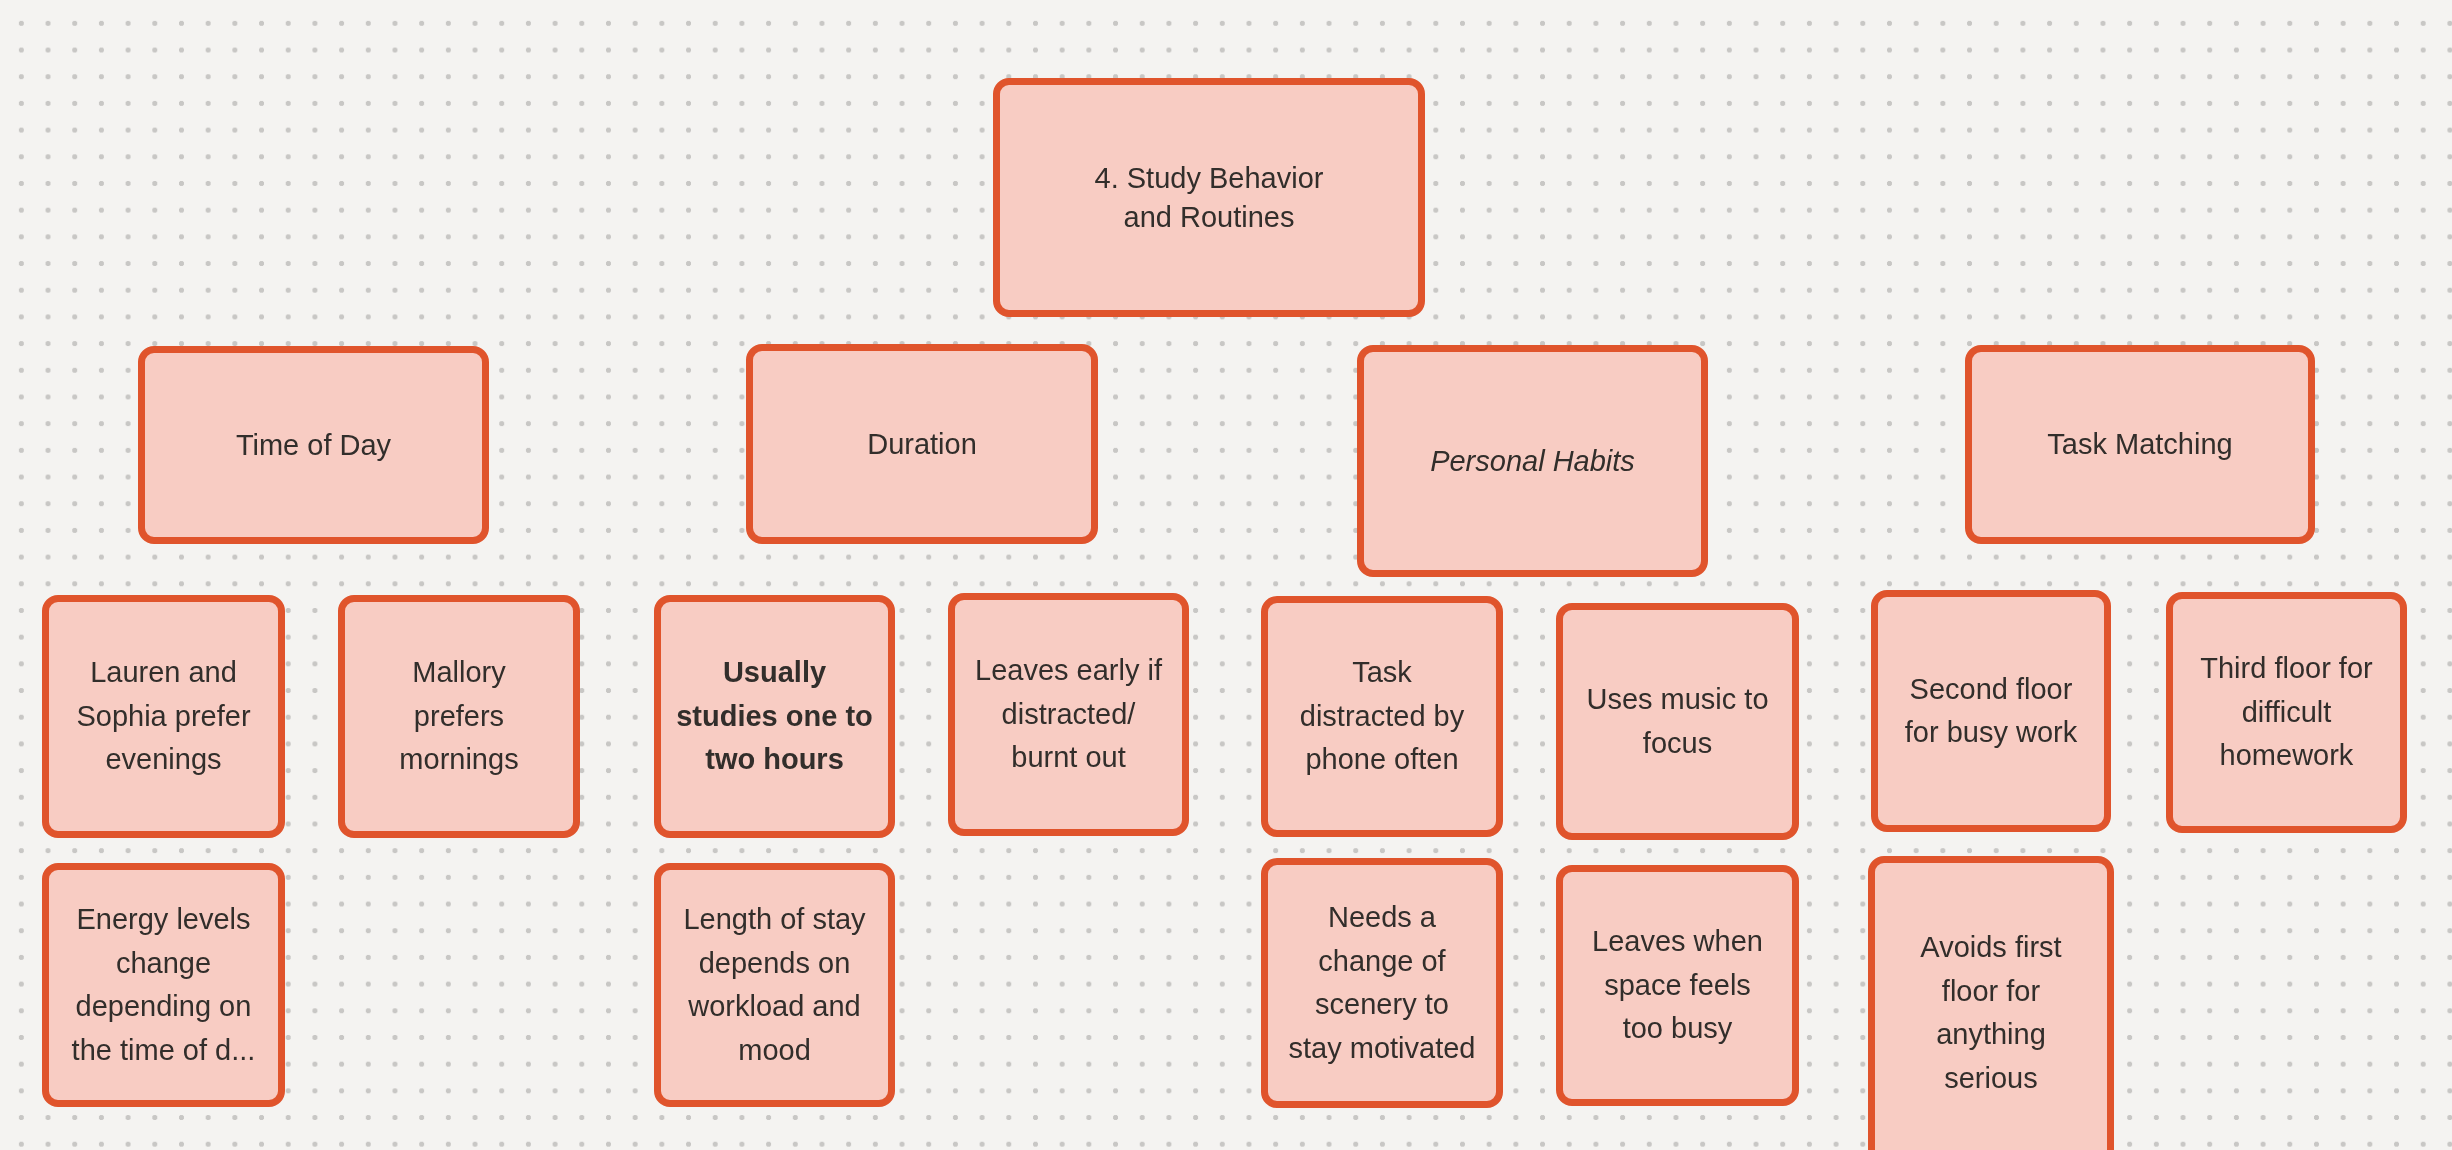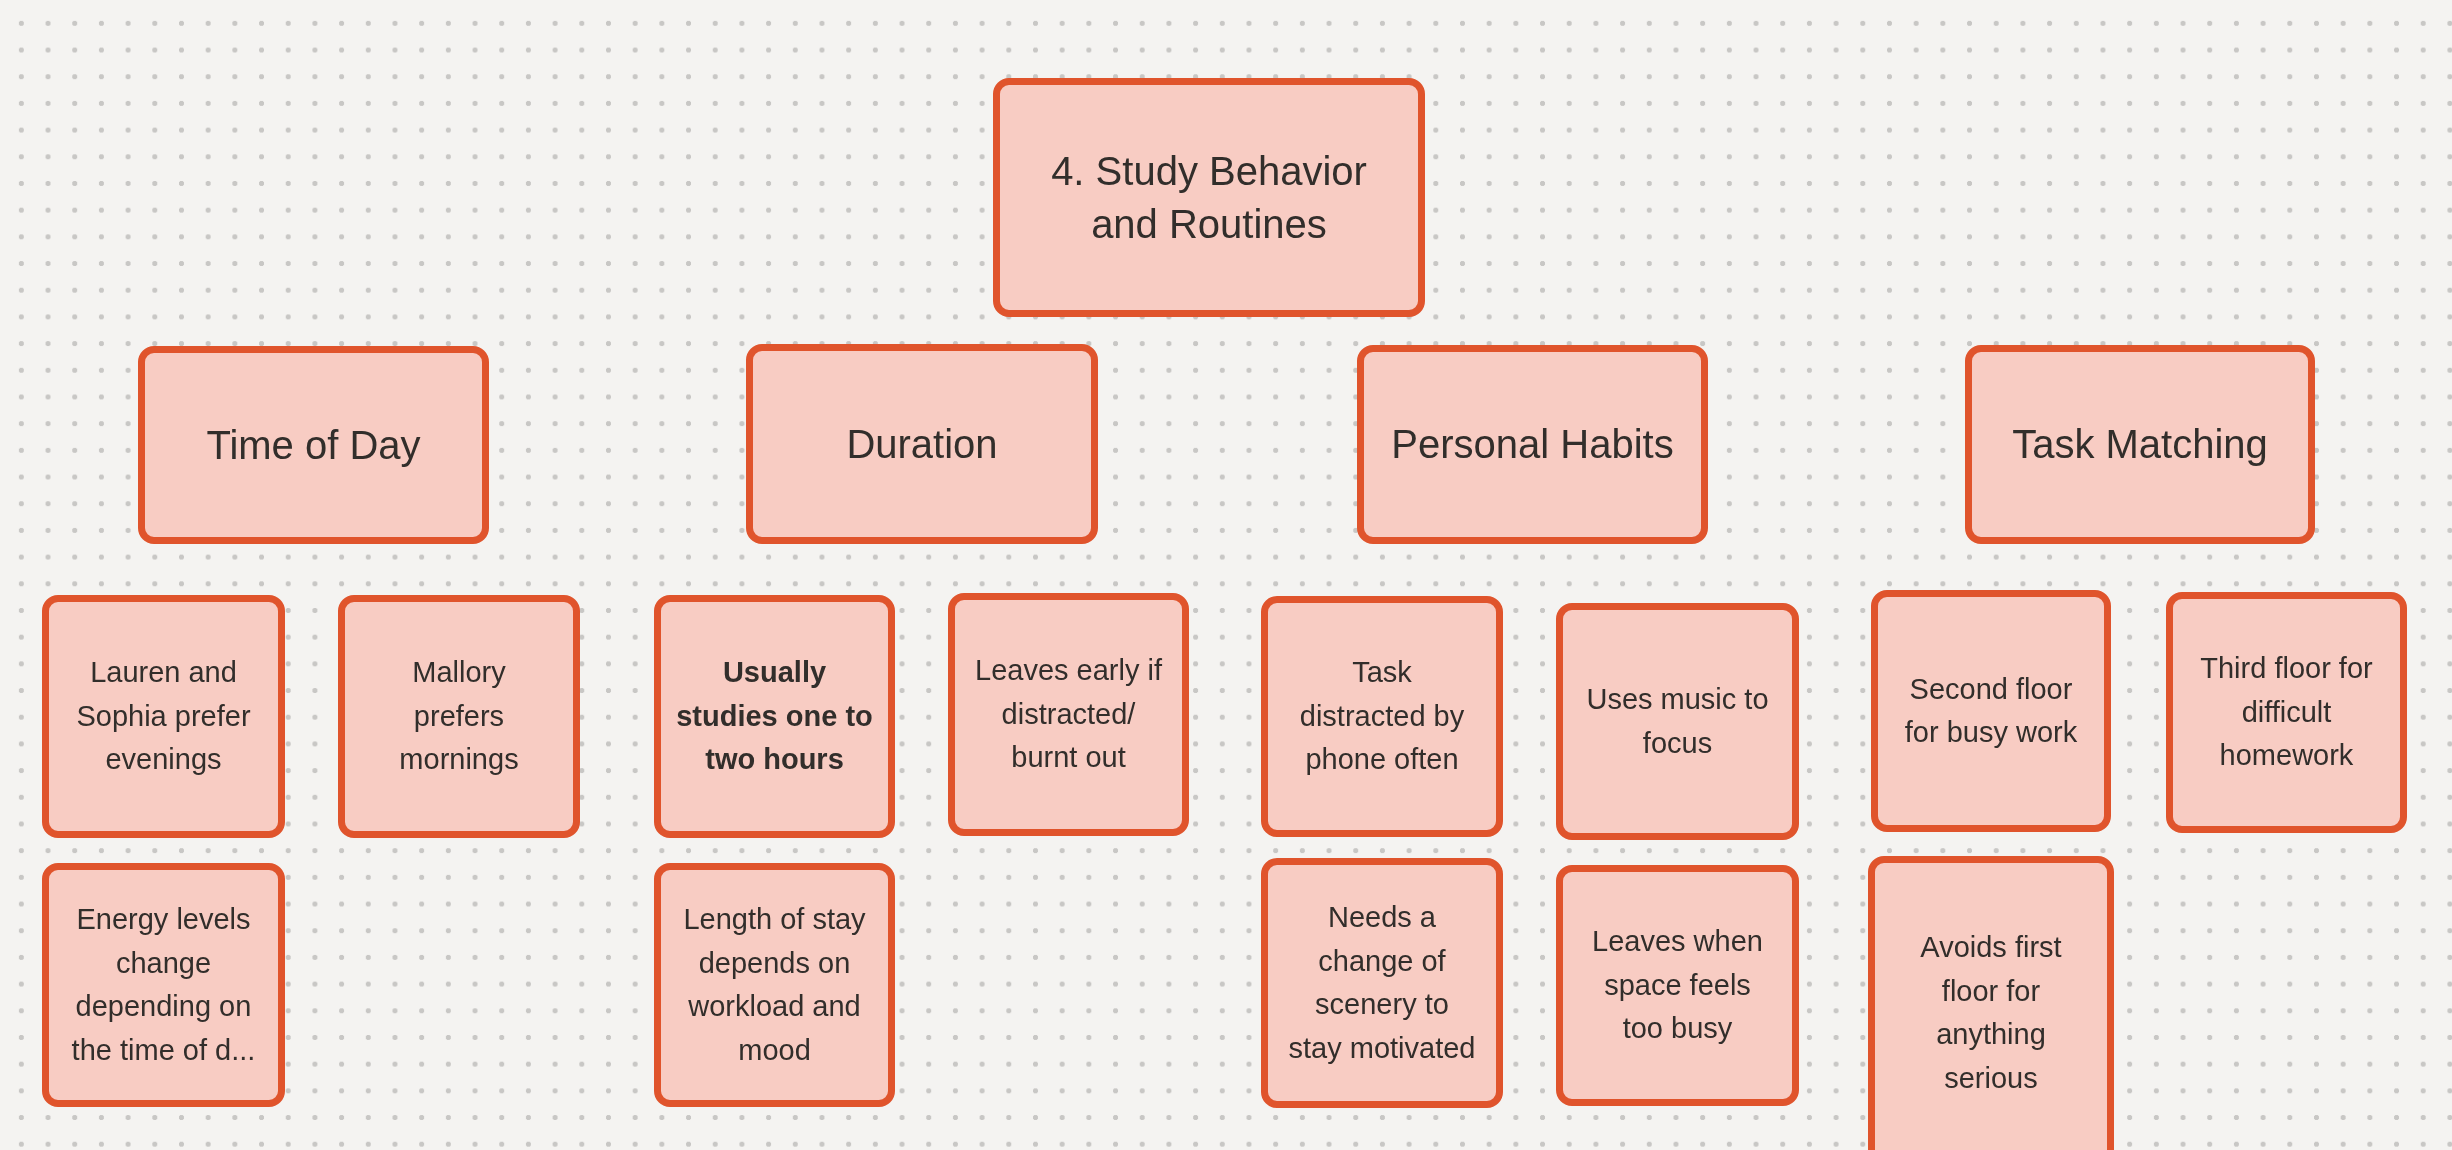--- a/index.html
+++ b/index.html
@@ -34,41 +34,41 @@
     color: var(--node-text);
     display: flex;
     align-items: center;
     justify-content: center;
     text-align: center;
     white-space: pre-line;
     cursor: default;
   }
   .node.root,
   .node.category {
-    font-size: 40px;
+    font-size: 29px;
     line-height: 1.32;
   }
   .node.leaf {
     font-size: 29px;
     line-height: 1.5;
   }
 </style>
 </head>
 <body>
 
 <div class="canvas">
 
   <div class="node root" style="left:993px; top:78px; width:432px; height:239px;">4. Study Behavior
 and Routines</div>
 
   <div class="node category" style="left:138px; top:346px; width:351px; height:198px;">Time of Day</div>
 
   <div class="node category" style="left:746px; top:344px; width:352px; height:200px;">Duration</div>
 
-  <div class="node category" style="left:1357px; top:345px; width:351px; height:199px;">Personal Habits</div>
+  <div class="node category" style="left:1357px; top:345px; width:351px; height:232px;font-style:italic;">Personal Habits</div>
 
   <div class="node category" style="left:1965px; top:345px; width:350px; height:199px;">Task Matching</div>
 
   <div class="node leaf" style="left:42px; top:595px; width:243px; height:243px;">Lauren and
 Sophia prefer
 evenings</div>
 
   <div class="node leaf" style="left:338px; top:595px; width:242px; height:243px;">Mallory
 prefers
 mornings</div>

